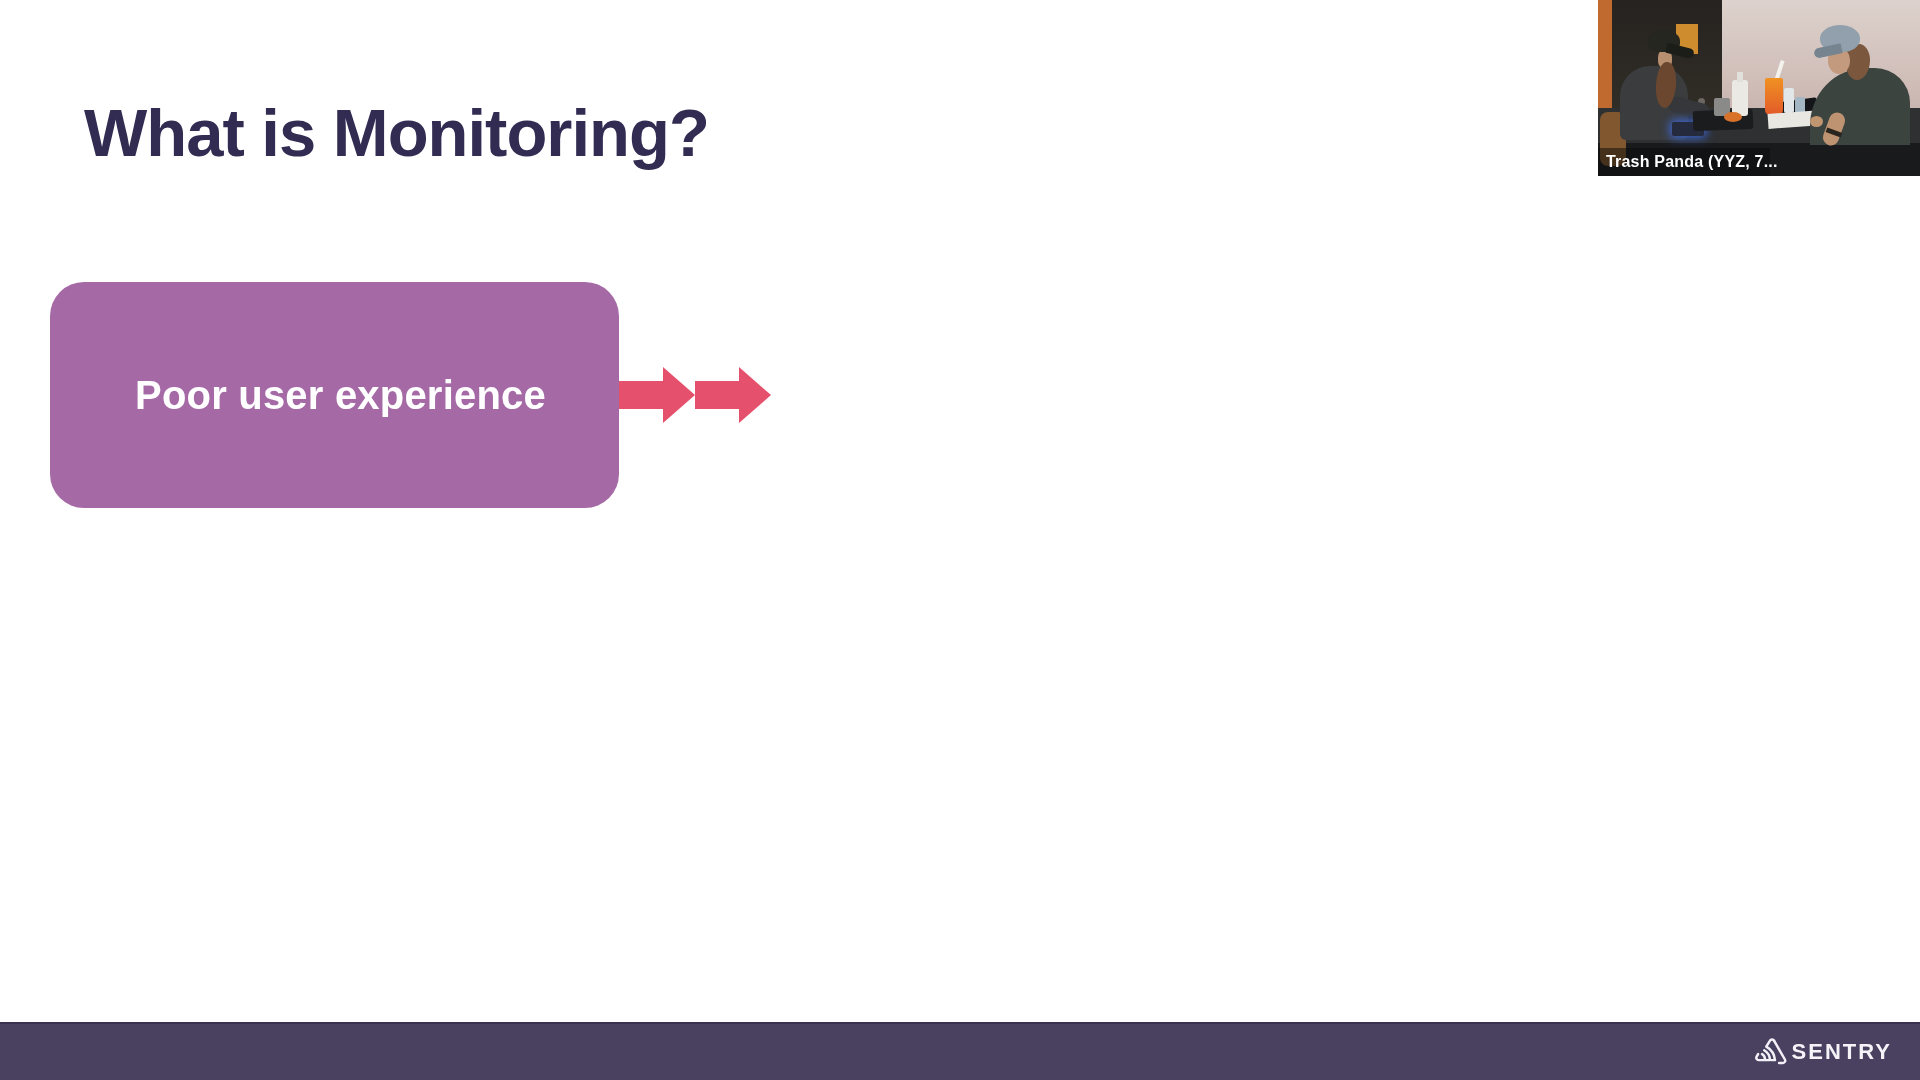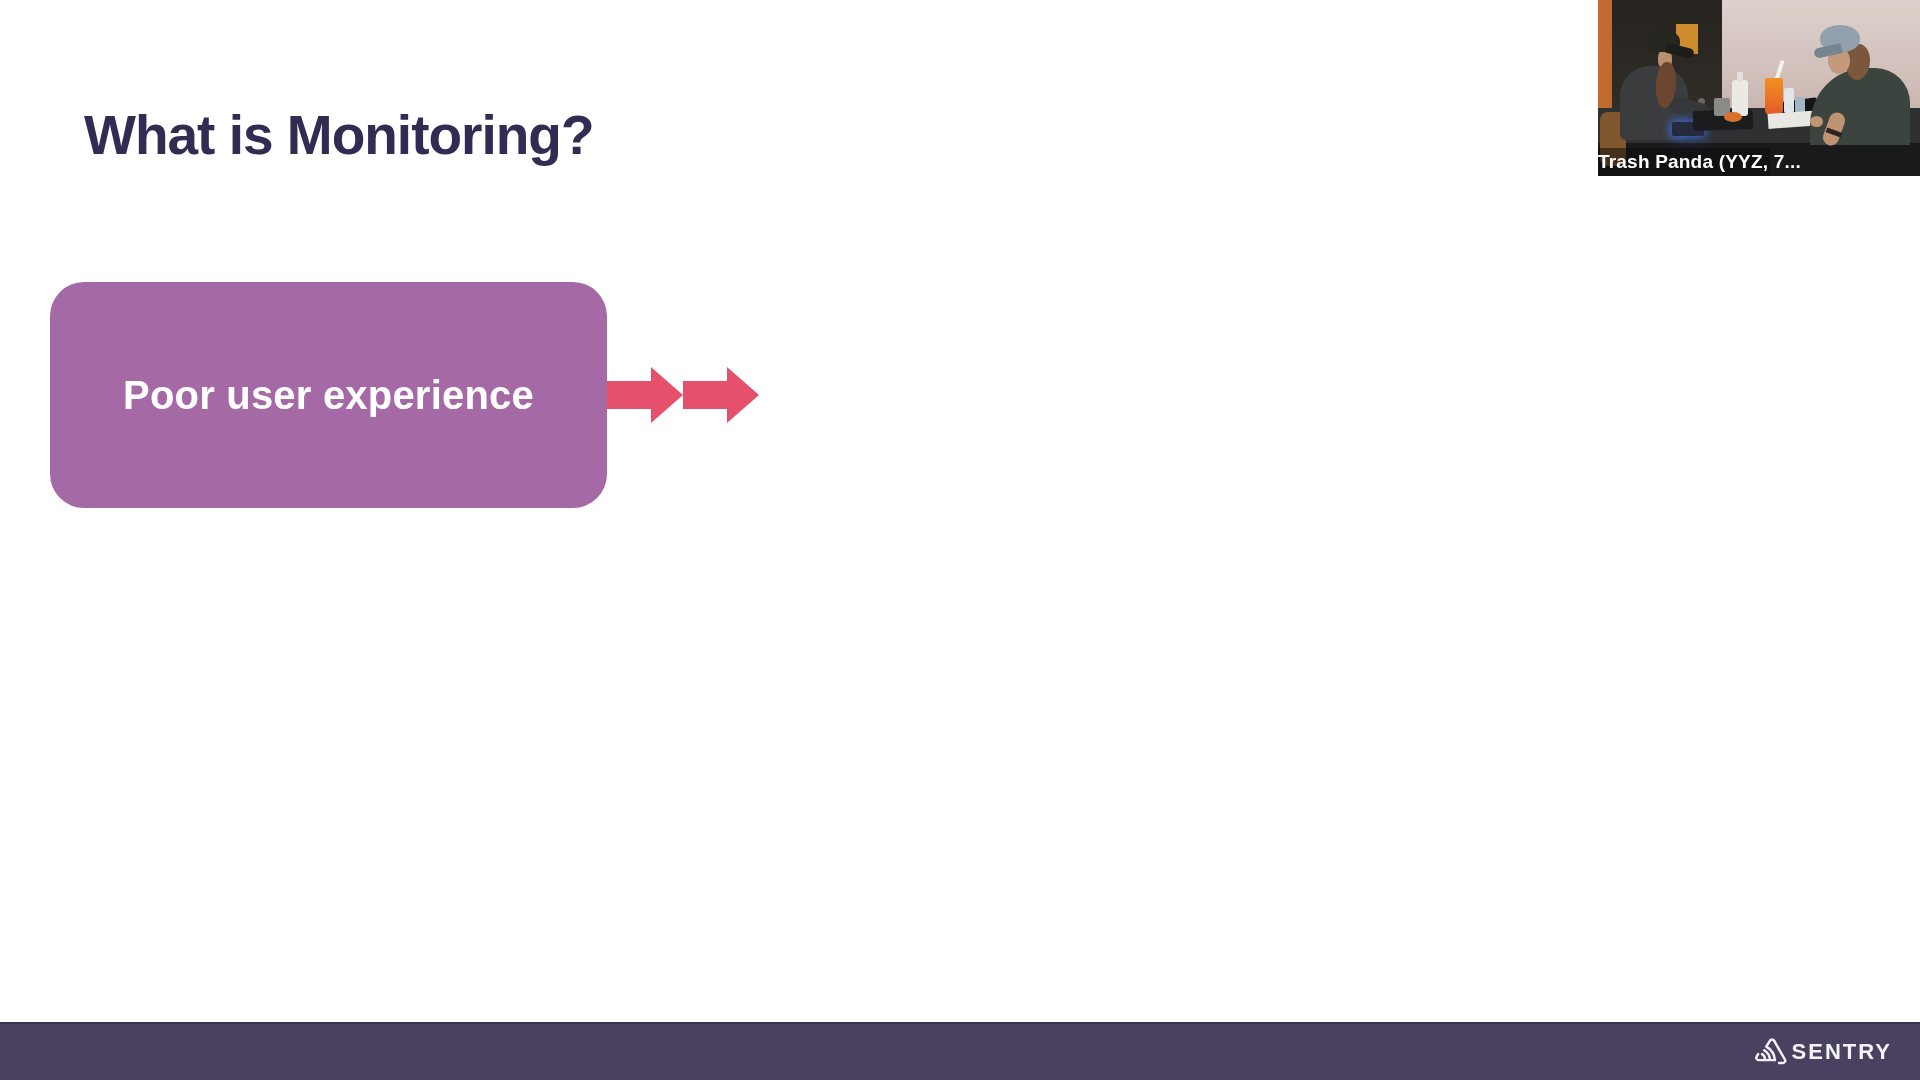--- a/index.html
+++ b/index.html
@@ -3,32 +3,32 @@
 <meta charset="utf-8">
 <style>
   html,body{margin:0;padding:0;}
   body{
     width:1920px;height:1080px;position:relative;overflow:hidden;
     background:#ffffff;
     font-family:"Liberation Sans", sans-serif;
   }
   
   .slide-title{
-    position:absolute;left:84px;top:105px;
-    font-size:55px;font-weight:bold;letter-spacing:-1px;
+    position:absolute;left:84px;top:96px;
+    font-size:67px;font-weight:bold;letter-spacing:-1px;
     color:#322C52;line-height:1.1;
   }
   
   .flow{
     position:absolute;left:50px;top:282px;width:1823px;height:226px;
     display:flex;align-items:center;
   }
   .fbox{
     width:557px;height:226px;background:#A56AA6;border-radius:34px;
-    display:flex;align-items:center;justify-content:center;flex:0 0 auto;
+    display:flex;align-items:center;justify-content:center;flex:0 0 auto;padding-left:12px;
   }
   .fbox span{
     color:#ffffff;font-size:40px;font-weight:bold;letter-spacing:0.2px;
     text-align:center;
   }
   .arrow{
     width:76px;height:64px;position:relative;flex:0 0 auto;
   }
   .arrow .shaft{
     position:absolute;left:0;top:18px;width:46px;height:28px;background:#E5506C;display:block;
@@ -79,22 +79,22 @@
   .p2-brim{left:216px;top:46px;width:28px;height:10px;background:#75848F;border-radius:10px 2px 2px 10px;transform:rotate(-12deg);}
   .p2-forearm{left:228px;top:112px;width:16px;height:34px;background:#BD9372;border-radius:8px;transform:rotate(20deg);}
   .p2-watch{left:228px;top:130px;width:16px;height:5px;background:#2A251E;transform:rotate(20deg);}
   .p2-hand{left:212px;top:116px;width:13px;height:11px;background:#C09671;border-radius:50%;}
   
   .cam-label{
     left:0;top:148px;width:172px;height:28px;background:rgba(10,10,10,0.5);
     display:flex;align-items:center;
   }
   .cam-label span{
-    position:static;color:#ffffff;font-size:19px;font-weight:bold;
-    white-space:nowrap;letter-spacing:0.2px;
+    position:static;color:#ffffff;font-size:16px;font-weight:bold;
+    padding-left:8px;white-space:nowrap;letter-spacing:0.2px;
   }
   
   .footer{
     position:absolute;left:0;top:1022px;width:1920px;height:58px;
     background:#4A4060;border-top:2px solid #3A3152;box-sizing:border-box;
   }
   .brand{
     position:absolute;right:28px;top:0;height:56px;
     display:flex;align-items:center;gap:3px;
   }

